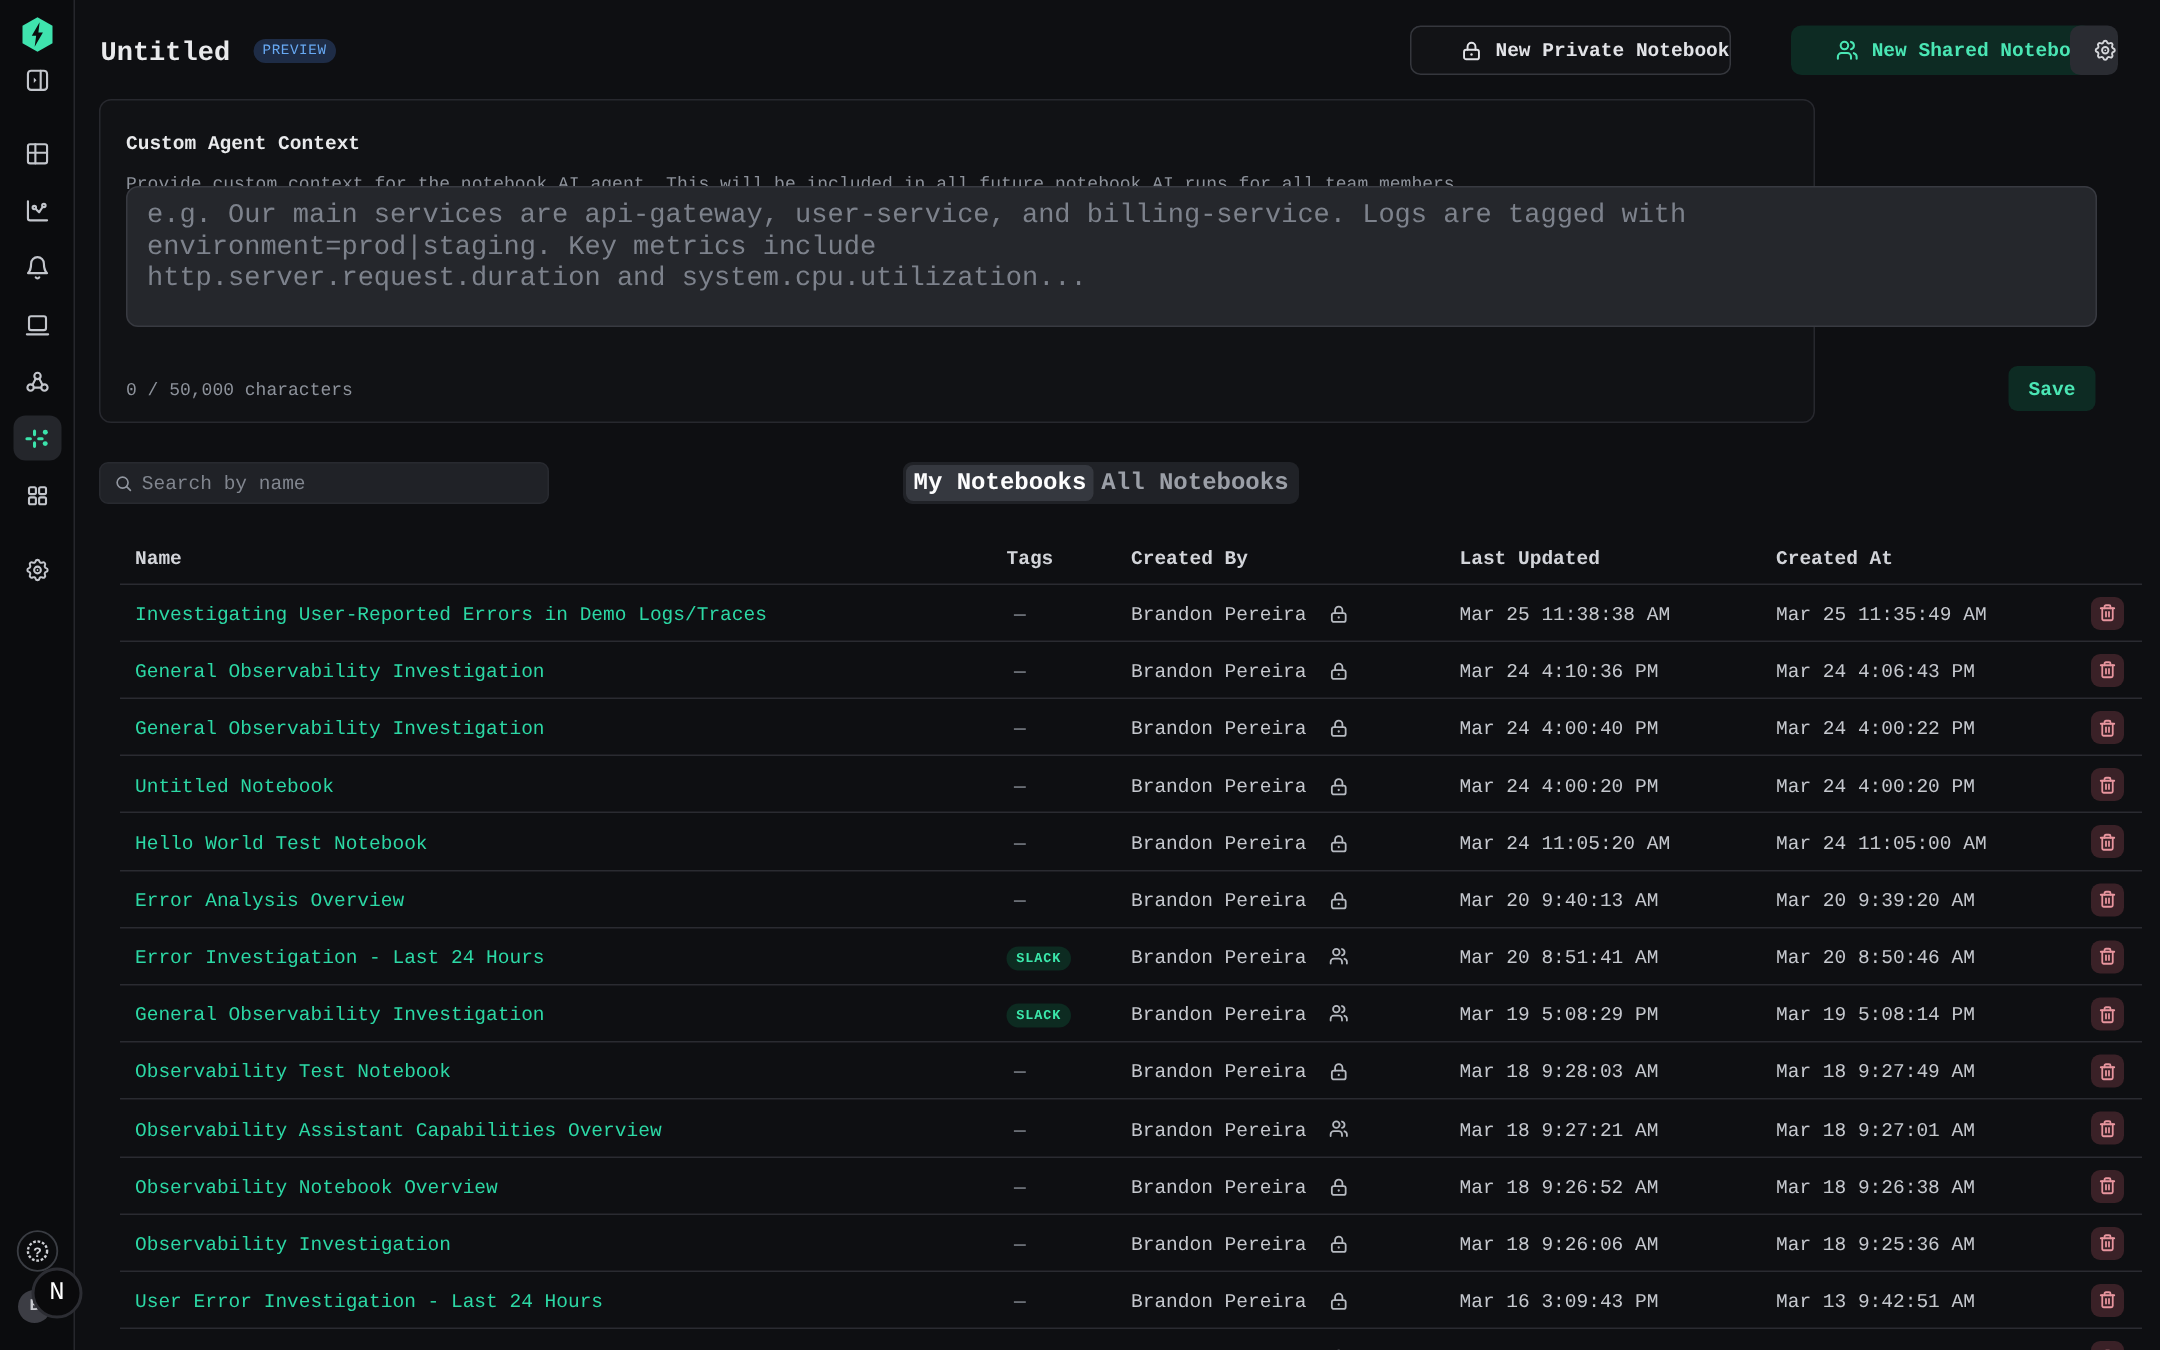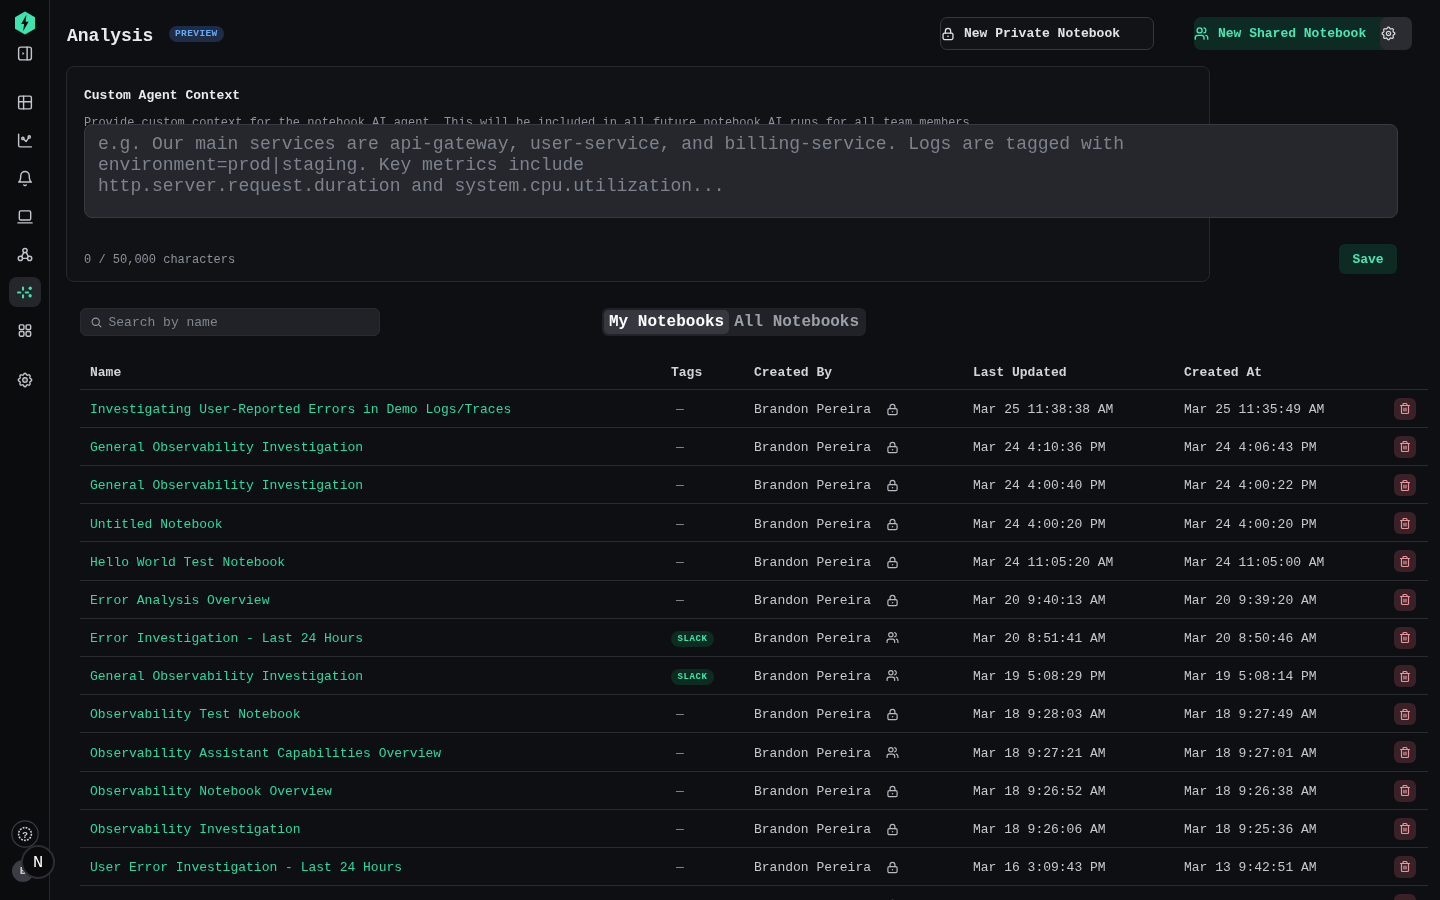--- a/index.html
+++ b/index.html
@@ -8,36 +8,36 @@
 body { background:#0e0f12; font-family:"Liberation Mono", monospace; color:#e7e8ea; }
 #app { position:relative; width:1440px; height:900px; overflow:hidden; }
 
 
 #side { position:absolute; left:0; top:0; width:50px; height:900px; background:#0b0c0e; border-right:1px solid #26272c; z-index:5; }
 .sicon { position:absolute; left:0; width:50px; display:flex; justify-content:center; color:#c3c6cc; }
 #side .active-bg { position:absolute; left:9px; top:277px; width:32px; height:30px; background:#24262b; border-radius:8px; }
 
 
 #hd-title { position:absolute; left:67px; top:26px; font-size:18px; font-weight:bold; color:#e9eaec; }
-#hd-badge { position:absolute; left:169px; top:26px; height:16px; padding:0 6px; background:#1e2c46; border-radius:999px; font-size:9.5px; font-weight:bold; letter-spacing:0.4px; color:#68a9f3; line-height:16.5px; }
-.btn { position:absolute; top:17px; height:33px; border-radius:7px; display:flex; align-items:center; justify-content:flex-start; gap:9px; font-size:13px; font-weight:bold; }
+#hd-badge { position:absolute; left:169px; top:26px; height:16px; padding:0 6px; background:#1e2c46; border-radius:999px; font-size:9.5px; font-weight:normal; letter-spacing:0.4px; color:#68a9f3; line-height:16.5px; }
+.btn { position:absolute; top:17px; height:33px; border-radius:7px; display:flex; align-items:center; justify-content:flex-end; gap:9px; font-size:13px; font-weight:bold; }
 #btn-priv { left:940px; width:214px; background:#121316; border:1px solid #35373d; color:#e2e3e7; }
 #btn-shared { left:1164px; width:202px; background:#0d2b23; color:#4ae6b4;margin-left:30px; }
 #btn-gear { left:1380px; width:32px; background:#2a2c32; color:#d4d6da; gap:0; }
 
 
 #card { position:absolute; left:66px; top:66px; width:1144px; height:216px; background:#111215; border:1px solid #27282e; border-radius:8px; }
 #card h3 { position:absolute; left:17px; top:21px; font-size:13px; font-weight:bold; color:#e9eaec; }
 #card .desc { position:absolute; left:17px; top:49px; font-size:12px; color:#8d929b; }
 #ta { position:absolute; left:17px; top:57px; width:1314px; height:94px; background:#25272c; border:1px solid #383a41; border-radius:8px; padding:9px 13px; font-size:18px; line-height:21px; color:#7d828c; }
 #counter { position:absolute; left:17px; top:186px; font-size:12px; color:#8d929b; }
 #save { position:absolute; left:1272px; top:177px; width:58px; height:30px; background:#0d2b23; color:#4ae6b4; border-radius:6px; font-size:13px; font-weight:bold; display:flex; align-items:center; justify-content:center; }
 
 
-#search { position:absolute; left:66px; top:308px; width:300px; height:28px; background:#202227; border:1px solid #282a30; border-radius:6px; color:#81868f; font-size:13px; display:flex; align-items:center;margin-left:14px; }
+#search { position:absolute; left:66px; top:308px; width:300px; height:28px; background:#202227; border:1px solid #282a30; border-radius:6px; color:#81868f; font-size:13px; display:flex; align-items:center; }
 #search svg { margin:0 6px 0 9px; flex:none; }
 #filter { position:absolute; left:380px; top:308px; width:200px; height:28px; background:#202227; border:1px solid #282a30; border-radius:6px; color:#81868f; font-size:13px; display:flex; align-items:center; }
 #filter span { margin-left:13px; flex:1; }
 #filter svg { margin-right:10px; }
 #tabs { position:absolute; left:602px; top:308px; height:28px; background:#202227; border-radius:6px; display:flex; align-items:center; padding:0 2px; }
 #tabs .tab { font-size:16px; font-weight:bold; padding:0 5px; height:24px; line-height:24px; border-radius:5px; }
 #tabs .on { background:#35383f; color:#fdfdfe; }
 #tabs .off { color:#9b9fa7; }
 
 
@@ -131,21 +131,21 @@
         <circle cx="14" cy="14" r="13.2" stroke="#3a3d43" stroke-width="1.2"></circle>
         <circle cx="14" cy="14" r="6.4" stroke="#cfd1d6" stroke-width="1.6" stroke-dasharray="1.8 1.2"></circle>
         <text x="14" y="18" font-size="9.5" font-weight="bold" fill="#cfd1d6" text-anchor="middle" font-family="Liberation Mono, monospace">?</text>
       </svg>
 
   <div style="position:absolute; left:12px; top:860px; width:22px; height:22px; border-radius:50%; background:#3c3d44; color:#c9cbd0; font-size:11px; font-weight:bold; display:flex; align-items:center; justify-content:center;">B</div>
 
   <div style="position:absolute; left:21px; top:845px; width:34px; height:34px; border-radius:50%; background:#0a0a0c; border:2px solid #2c2d33; color:#fff; font-size:17px; display:flex; align-items:center; justify-content:center; z-index:6;">N</div>
 </aside>
 
-<div id="hd-title">Analysis</div>
+<div id="hd-title">Untitled</div>
 <div id="hd-badge">PREVIEW</div>
 
 <div class="btn" id="btn-priv"><svg width="14" height="14" viewBox="0 0 24 24" fill="none" stroke="currentColor" stroke-width="2.2" stroke-linecap="round" stroke-linejoin="round">
         <rect x="3.5" y="10.5" width="17" height="11" rx="2.5"></rect>
         <path d="M7.5 10.5V7a4.5 4.5 0 0 1 9 0v3.5"></path>
         <circle cx="12" cy="16" r="1.4" fill="currentColor" stroke="none"></circle>
       </svg>New Private Notebook</div>
 <div class="btn" id="btn-shared"><svg width="15" height="15" viewBox="0 0 24 24" fill="none" stroke="currentColor" stroke-width="2.2" stroke-linecap="round" stroke-linejoin="round">
         <circle cx="9" cy="7" r="4"></circle>
         <path d="M2 21v-2a4 4 0 0 1 4-4h6a4 4 0 0 1 4 4v2"></path>

